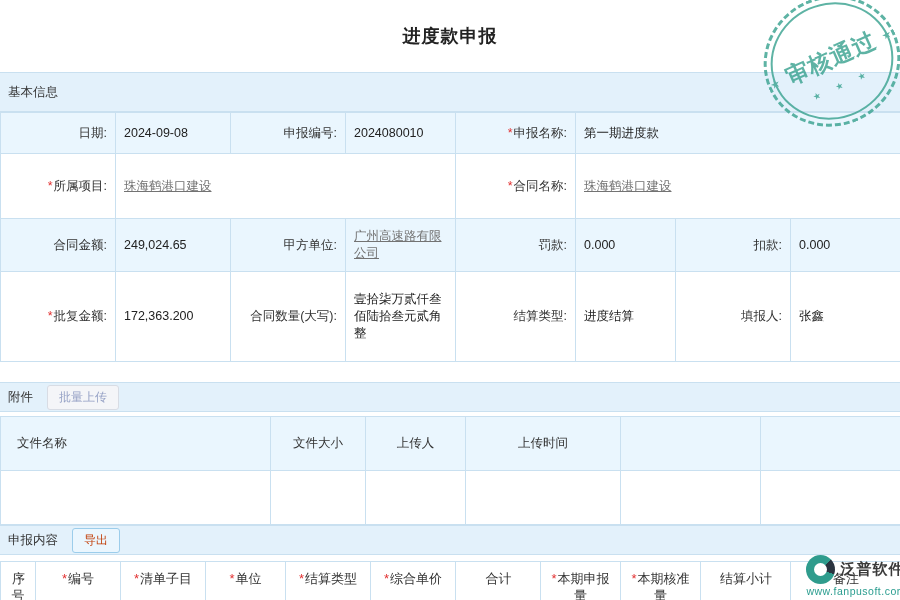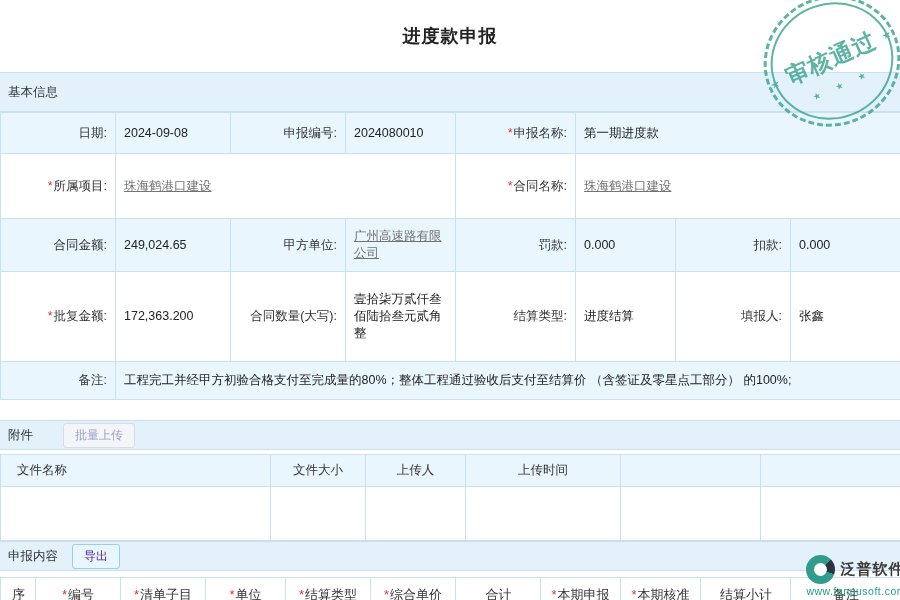--- a/index.html
+++ b/index.html
@@ -18,46 +18,46 @@
   .section-bar {
     height:40px; background:#e3f1fb;
     border-top:1px solid #c9e0f0; border-bottom:1px solid #c9e0f0;
     display:flex; align-items:center; padding:0 8px; color:#333;
   }
   .section-bar.tall { height:30px; }
 
   
   .btn { font-size:12px; border-radius:3px; padding:3px 11px; margin-left:14px; cursor:pointer; font-family:Liberation Serif, serif; }
   .btn-upload { color:#96a2c6; background:#f4f5f8; border:1px solid #d8dce4; }
-  .btn-export { color:#4c1d95; background:#eaf6fe; border:1px solid #9ccdeb; }
+  .btn-export { color:#c2410c; background:#eaf6fe; border:1px solid #9ccdeb; }
 
   
   table { width:100%; border-collapse:collapse; table-layout:fixed; }
   td, th { border:1px solid #c9e0f0; font-size:12.5px; font-weight:normal; }
   .form-table td { padding:4px 8px; vertical-align:middle; line-height:1.35; }
   .form-table .lbl { text-align:right; color:#333; }
   .form-table .val { text-align:left; color:#222; }
   .form-table tr.alt { background:#eaf6fe; }
   .form-table tr.r1 td { height:41px; }
   .form-table tr.r2 td { height:65px; }
   .form-table tr.r3 td { height:53px; }
   .form-table tr.r4 td { height:90px; }
   .form-table tr.r5 td { height:38px; }
   .req { color:#e23030; margin-right:1px; }
   a.cell-link { color:#737373; text-decoration:underline; cursor:pointer; word-break:break-all; }
 
   
   .attach-table { margin-top:4px; }
-  .attach-table th { background:#eaf6fe; height:32px; padding:4px 6px; color:#333; text-align:center;margin-left:12px; }
+  .attach-table th { background:#eaf6fe; height:54px; padding:4px 6px; color:#333; text-align:center;margin-left:12px; }
   .attach-table th.first { text-align:left; padding-left:16px; }
   .attach-table td { height:54px; background:#fff; }
 
   
   .content-bar { }
-  .attach-bar { margin-top:20px;gap:16px; }
+  .attach-bar { margin-top:20px; }
   .content-table { margin-top:6px; }
   .content-table th {
     height:60px; vertical-align:top; padding:9px 5px 4px 5px;
     text-align:center; color:#333; font-size:13px; line-height:1.3; background:#fff;
   }
 
   
   .stamp {
     position:absolute; top:-4px; left:763px; width:138px; height:130px;
     transform:rotate(-24deg); color:#3ba391; opacity:.82; z-index:5; pointer-events:none;
@@ -143,24 +143,20 @@
   <tr class="r4">
     <td class="lbl"><span class="req">*</span><span>批复金额:</span></td>
     <td class="val">172,363.200</td>
     <td class="lbl">合同数量(大写):</td>
     <td class="val">壹拾柒万贰仟叁佰陆拾叁元贰角整</td>
     <td class="lbl">结算类型:</td>
     <td class="val">进度结算</td>
     <td class="lbl">填报人:</td>
     <td class="val">张鑫</td>
   </tr>
-  <tr class="r5 alt">
-    <td class="lbl">备注:</td>
-    <td class="val" colspan="7">工程完工并经甲方初验合格支付至完成量的80%；整体工程通过验收后支付至结算价 （含签证及零星点工部分） 的100%;</td>
-  </tr>
 </tbody>
   </table>
 
 <div class="section-bar tall attach-bar">
   <span>附件</span>
   <button class="btn btn-upload">批量上传</button>
 </div>
 
 <table class="attach-table">
   <colgroup>

